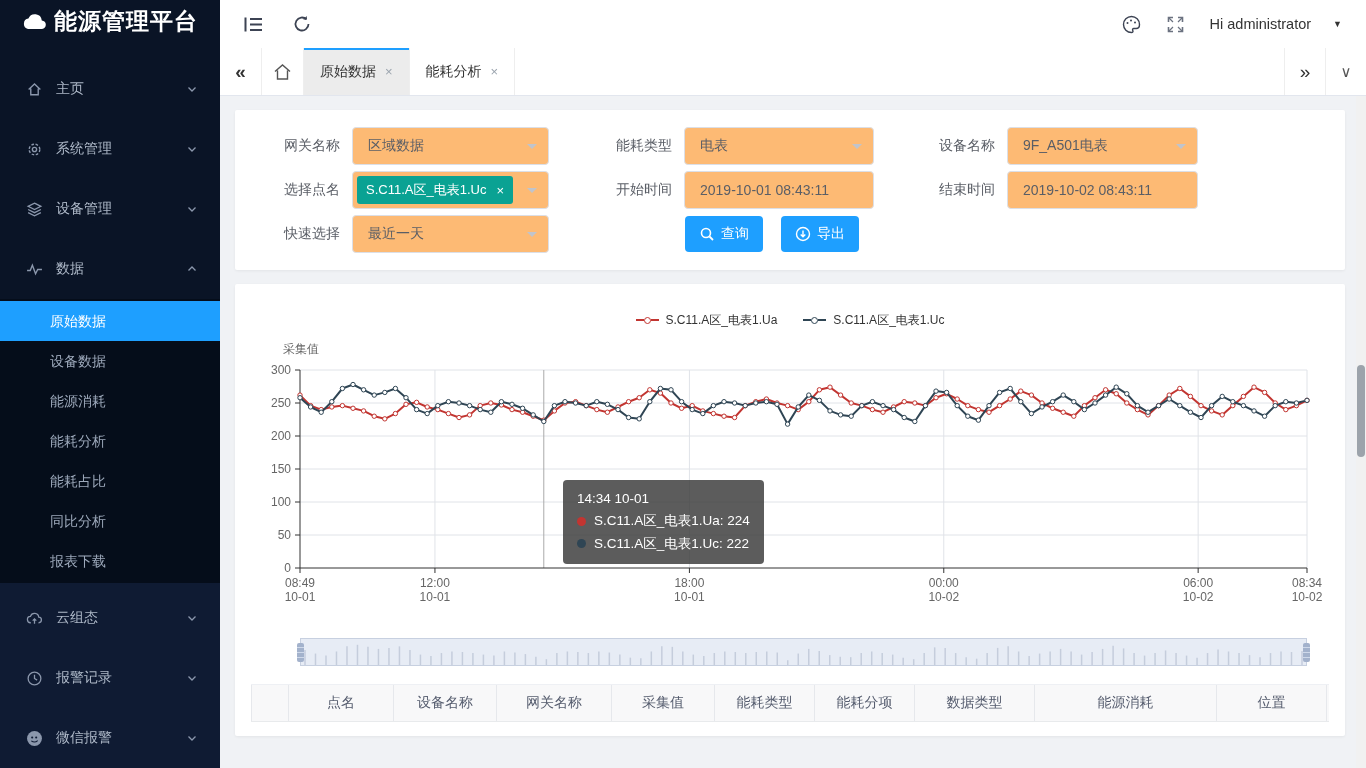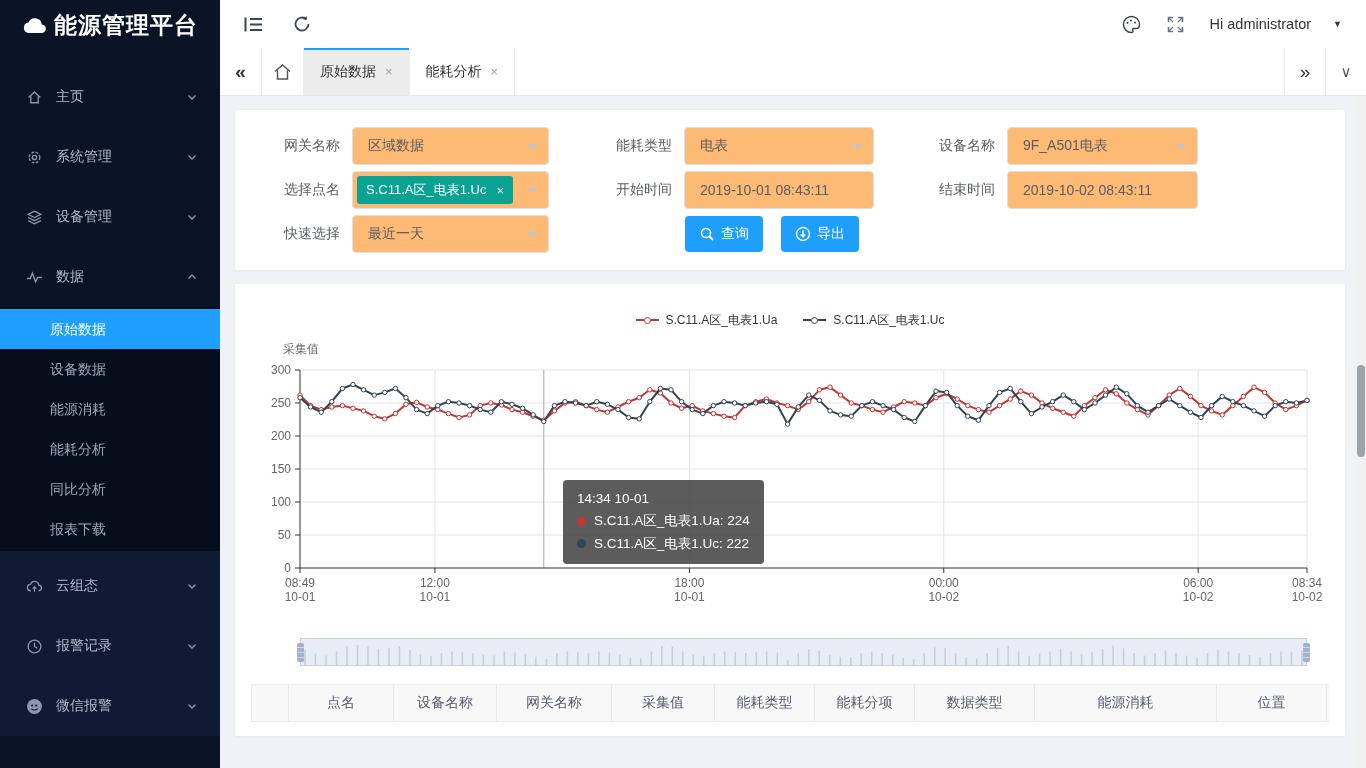--- a/index.html
+++ b/index.html
@@ -138,20 +138,21 @@
       <span class="nav-label">数据</span>
       <svg class="chev" viewBox="0 0 12 12">
           <path d="M2.5 7.5 6 4l3.5 3.5" fill="none" stroke="#8b97ac" stroke-width="1.3"></path>
         </svg>
     </div>
     <div class="submenu">
       <div class="sub-item active">原始数据</div>
       <div class="sub-item">设备数据</div>
       <div class="sub-item">能源消耗</div>
       <div class="sub-item">能耗分析</div>
+      <div class="sub-item">能耗占比</div>
       <div class="sub-item">同比分析</div>
       <div class="sub-item">报表下载</div>
     </div>
     <div class="nav-lower">
       <div class="nav-item">
         <svg class="nav-icon" viewBox="0 0 16 16">
             <path d="M4.5 12a3 3 0 0 1-.3-6A4 4 0 0 1 12 6.8 2.6 2.6 0 0 1 11.8 12" fill="none" stroke="#8b97ac" stroke-width="1.2"></path>
             <path d="M8 13V8.5M6.3 10 8 8.3 9.7 10" fill="none" stroke="#8b97ac" stroke-width="1.2"></path>
           </svg>
         <span class="nav-label">云组态</span>

